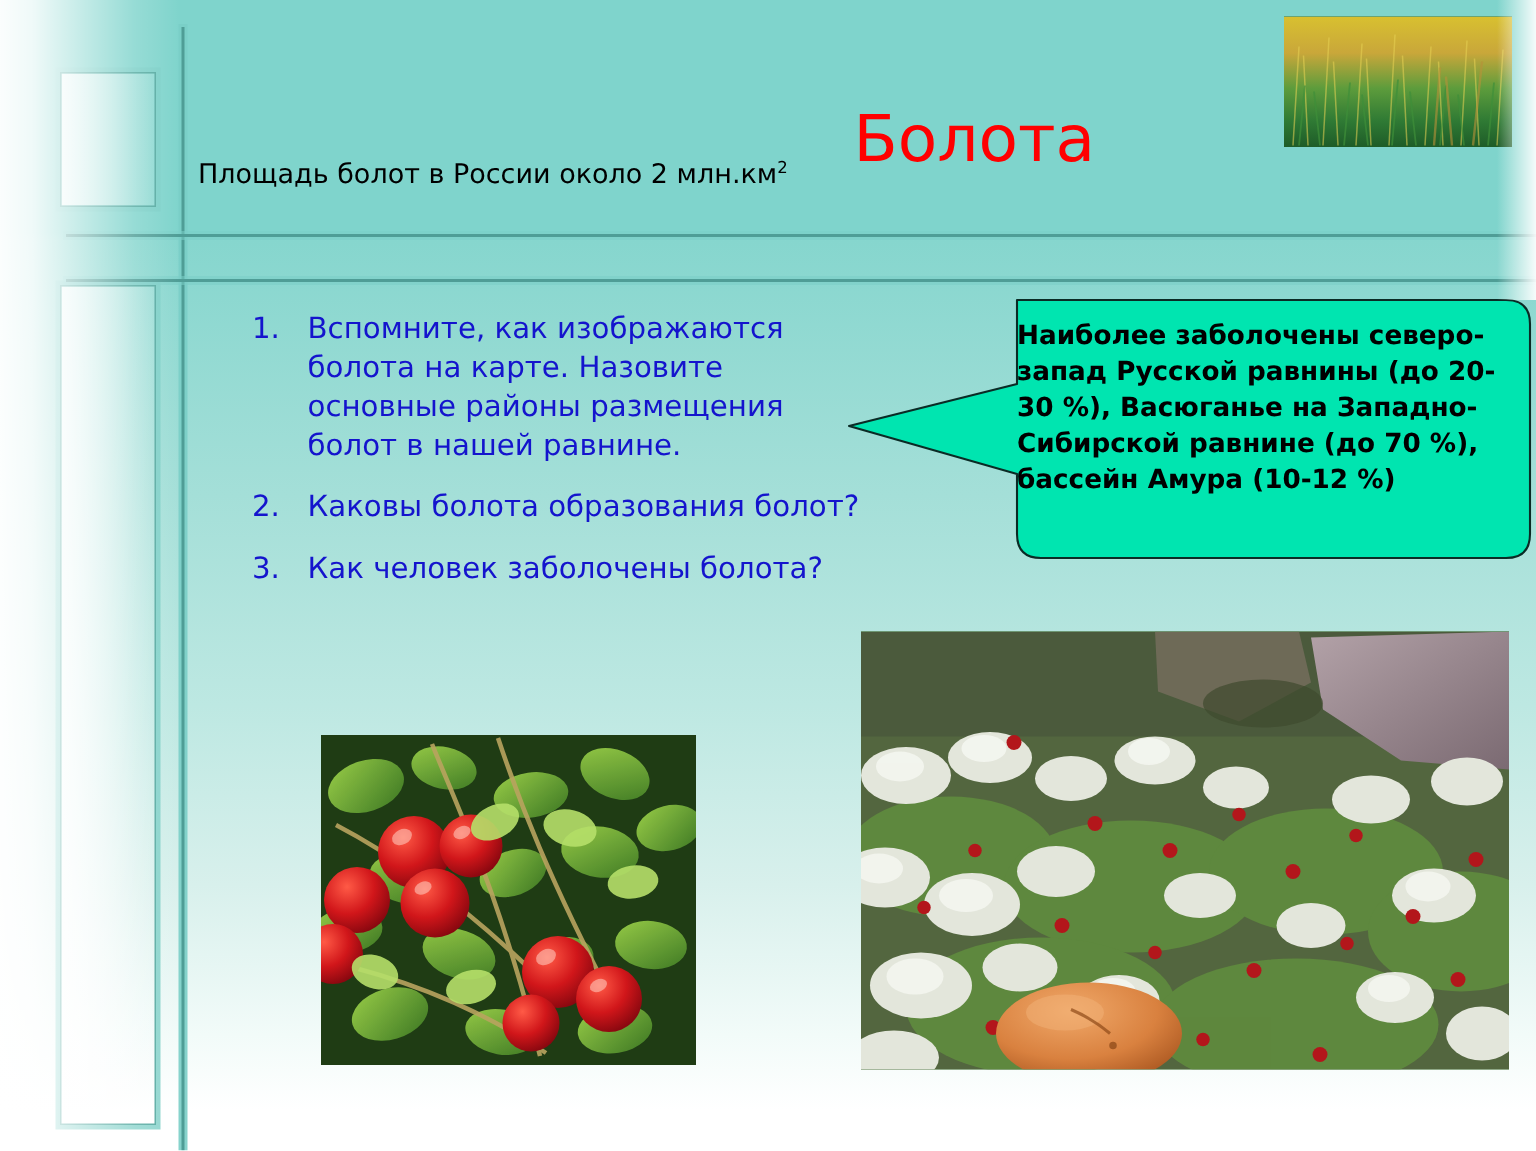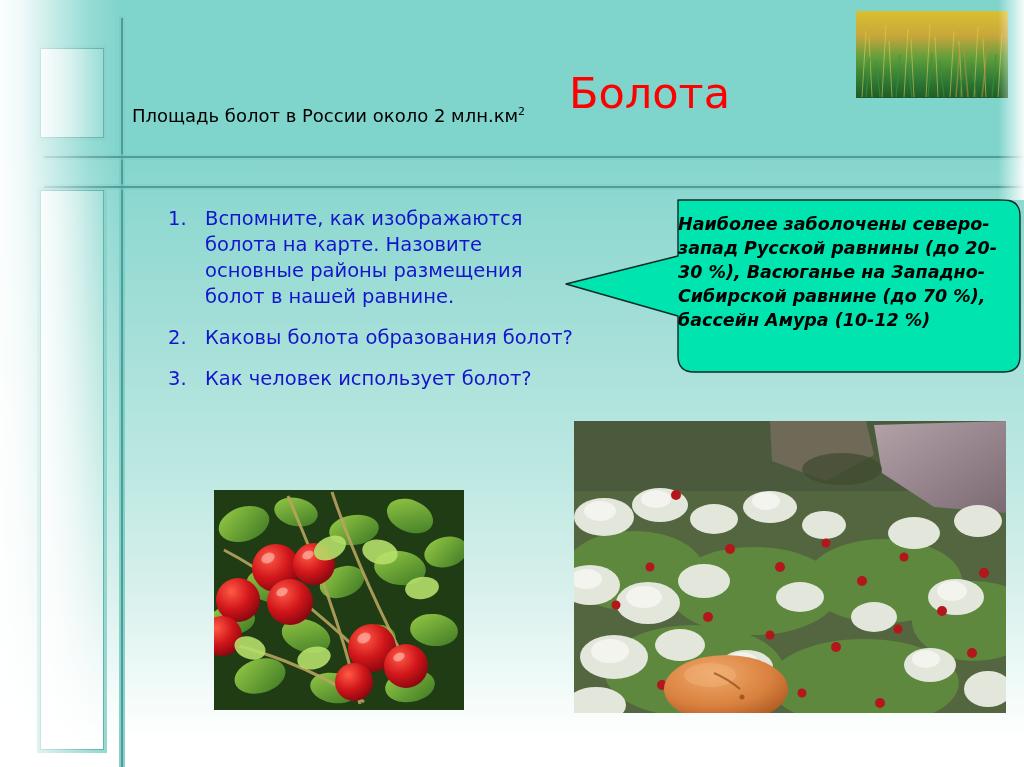--- a/index.html
+++ b/index.html
@@ -146,21 +146,20 @@
   }
   .callout-wrap svg { position: absolute; left: 0; top: 0; }
   .callout-text {
     position: absolute;
     left: 118px;
     top: 16px;
     width: 330px;
     color: #000000;
     font-size: 17.5px;
     font-weight: bold;
-    font-style: italic;
     line-height: 24px;
   }
 
   
   .photo {
     position: absolute;
     overflow: hidden;
     background: #3d6b2a;
   }
   .photo svg { display: block; }
@@ -187,21 +186,21 @@
     <li>
       <span class="num">1.</span>
       <span>Вспомните, как изображаются болота на карте. Назовите основные районы размещения болот в нашей равнине.</span>
     </li>
     <li>
       <span class="num">2.</span>
       <span>Каковы болота образования болот?</span>
     </li>
     <li>
       <span class="num">3.</span>
-      <span>Как человек использует болот?</span>
+      <span>Как человек заболочены болота?</span>
     </li>
   </ol>
 
   <div class="callout-wrap">
     <svg width="464" height="186" viewBox="0 0 464 186">
       <path d="M118,4 L444,4 Q460,4 460,20 L460,160 Q460,176 444,176 L134,176 Q118,176 118,160 L118,120 L6,88 L118,60 Z" fill="#00e5b0" stroke="#0a2b25" stroke-width="1.4" stroke-linejoin="round"></path>
     </svg>
     <div class="callout-text">Наиболее заболочены северо-запад Русской равнины (до 20-30 %), Васюганье на Западно-Сибирской равнине (до 70 %), бассейн Амура (10-12 %)</div>
   </div>
 

